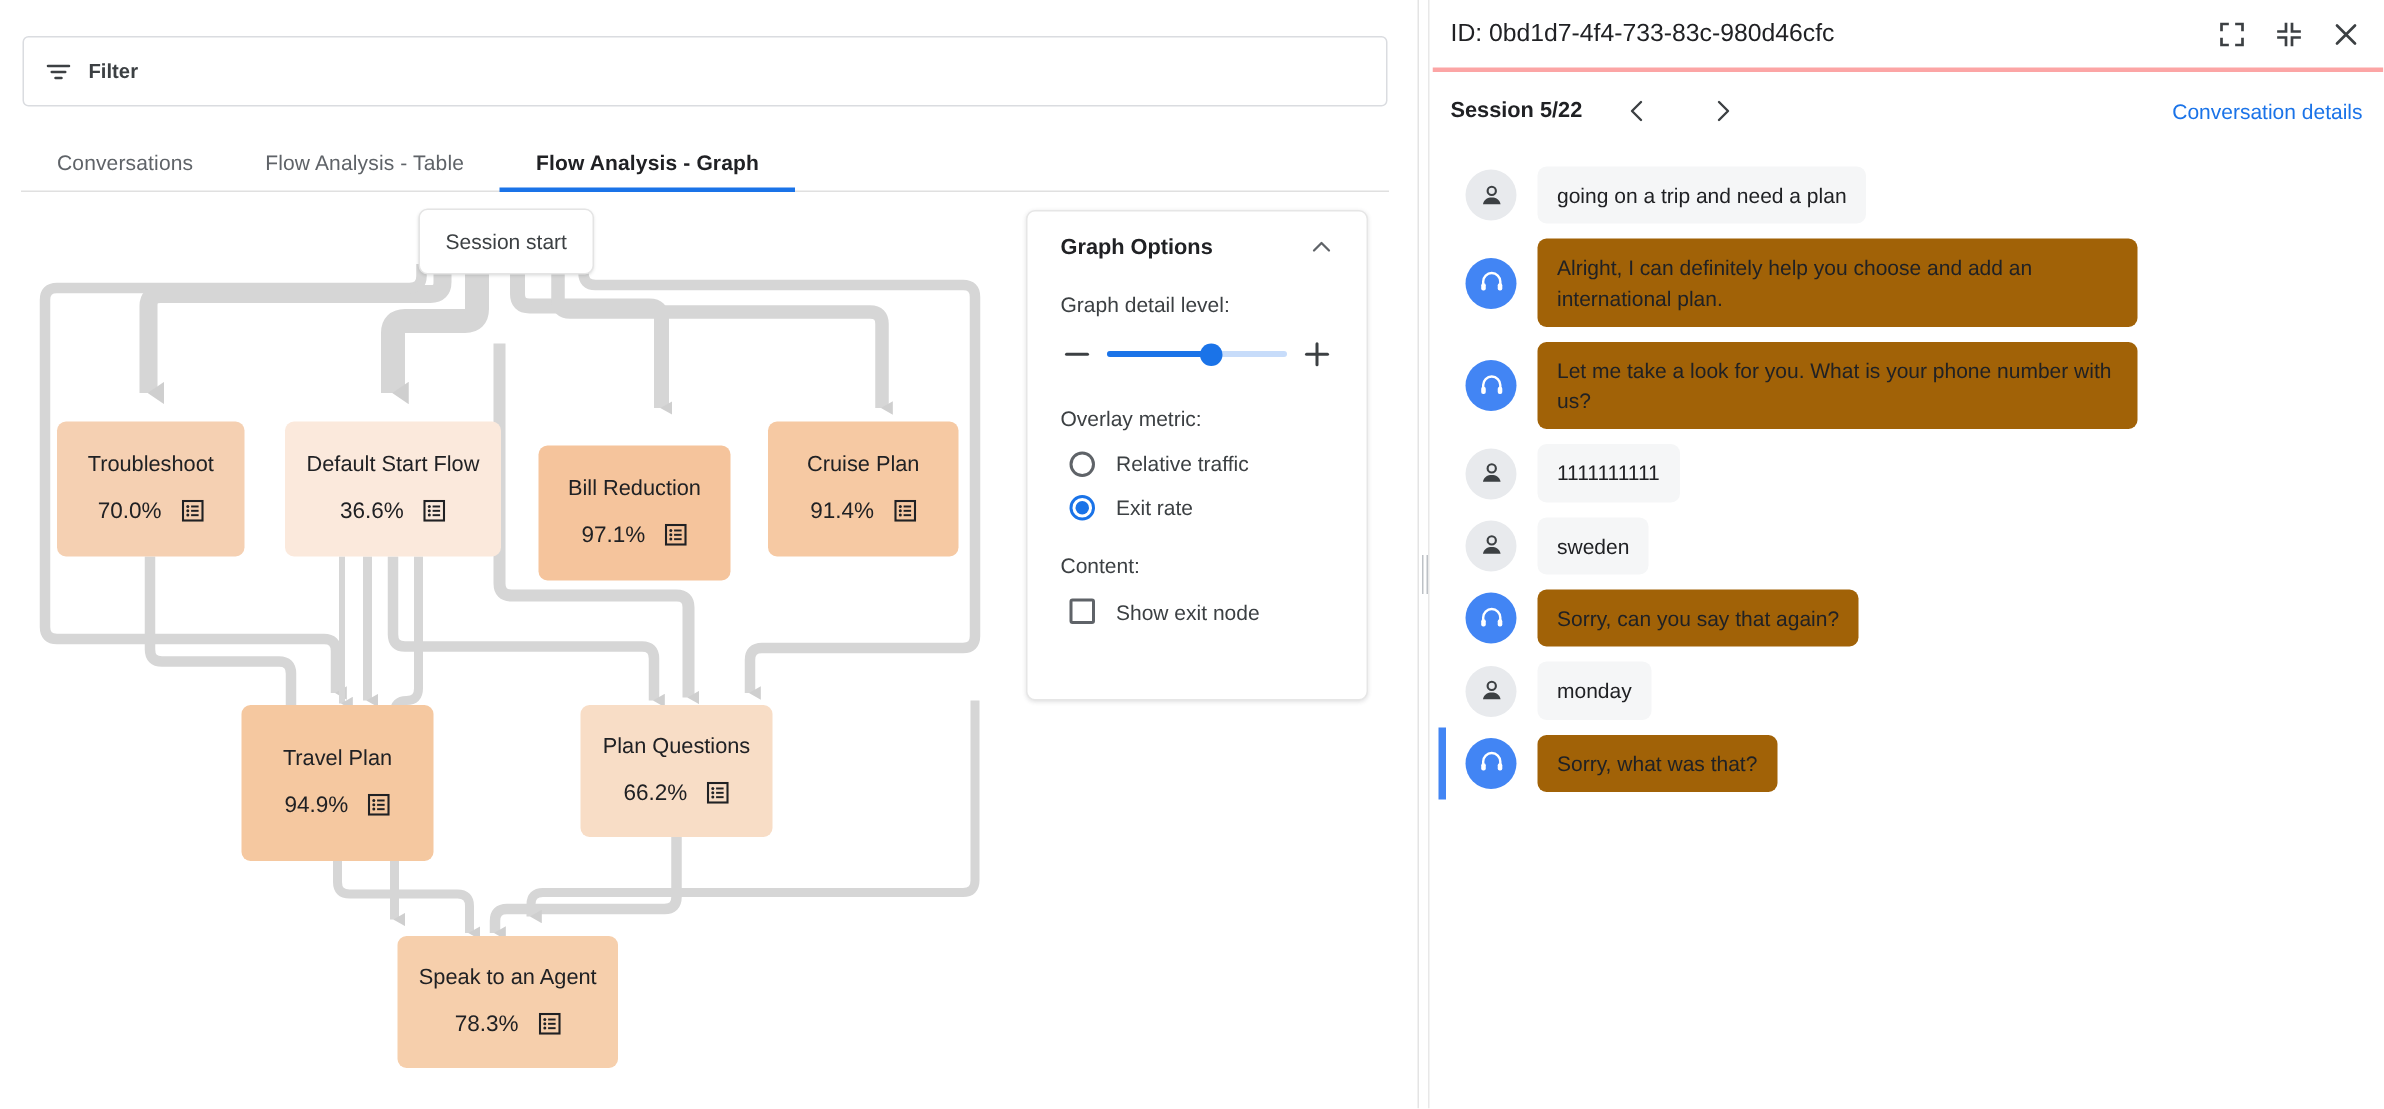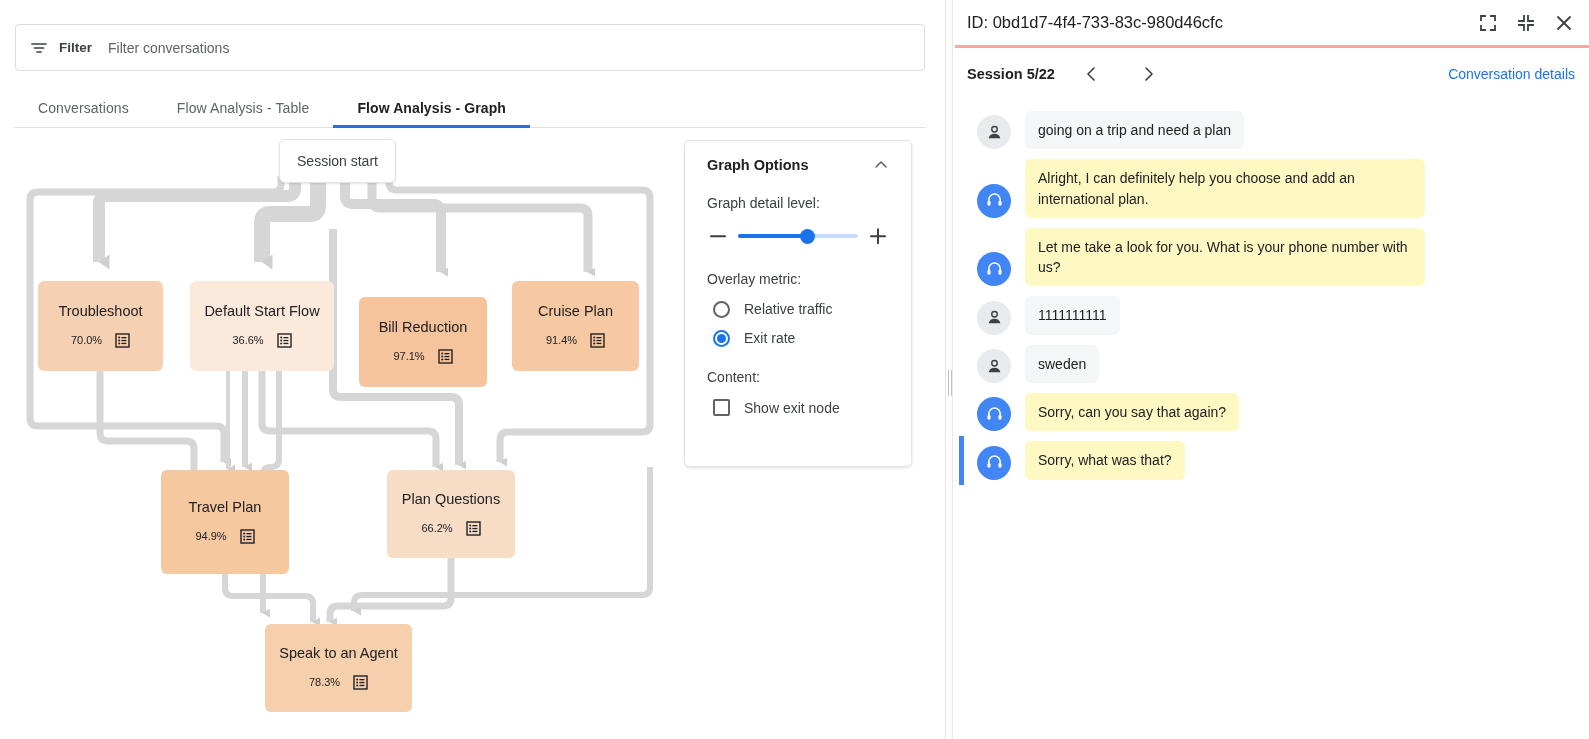--- a/index.html
+++ b/index.html
@@ -71,21 +71,21 @@
   .node {
     position: absolute;
     border-radius: 6px;
     display: flex; flex-direction: column;
     align-items: center; justify-content: center;
     cursor: pointer;
     user-select: none;
   }
   .node-title { font-size: 14.5px; color: #202124; line-height: 1; margin-bottom: 14px; }
   .node-meta { display: flex; align-items: center; gap: 13px; }
-  .node-pct { font-size: 11px; color: #202124; }
+  .node-pct { font-size: 15px; color: #202124; }
   .node-listicon { width: 15px; height: 15px; display: block; }
 
   .session-start {
     position: absolute;
     background: #fff;
     border: 1px solid #e4e4e4;
     border-radius: 6px;
     box-shadow: 0 1px 2px rgba(60,64,67,.15);
     display: flex; align-items: center; justify-content: center;
     font-size: 14px; color: #3c4043;
@@ -176,59 +176,58 @@
     height: 52px; display: flex; align-items: center;
     padding: 0 14px 0 12px;
   }
   .session-label { font-size: 14.5px; font-weight: 700; color: #202124; margin-right: 26px; }
   .navarrow { width: 22px; height: 22px; cursor: pointer; margin-right: 34px; }
   .spacer { flex: 1; }
   .conv-details { font-size: 14px; color: #1a73e8; cursor: pointer; white-space: nowrap; }
 
   
   .messages { padding: 6px 0 0 0; position: relative; }
-  .msg { display: flex; align-items: flex-end; padding: 5px 12px 5px 22px; position: relative; }
+  .msg { display: flex; align-items: center; padding: 5px 12px 5px 22px; position: relative; }
   .msg.highlight::before {
     content: ""; position: absolute; left: 4px; top: 0; bottom: 0;
     width: 5px; background: #4285f4;
   }
   .avatar {
     width: 34px; height: 34px; flex: 0 0 34px; border-radius: 50%;
     display: flex; align-items: center; justify-content: center;
     margin-right: 14px;
   }
   .avatar.user { background: #e8eaed; }
   .avatar.agent { background: #4285f4; }
   .bubble {
     border-radius: 6px; padding: 9px 13px;
     font-size: 14px; line-height: 1.45; color: #202124;
     max-width: 400px;
   }
   .bubble.user { background: #f5f6f7; }
-  .bubble.agent { background: #fef9c3; }
+  .bubble.agent { background: #a16207; }
 </style>
 </head>
 <body>
 
 <div class="app">
 
   <div class="left-pane">
 
     <div class="filter-bar">
       <span class="filter-icon">
         <svg viewBox="0 0 18 18" width="18" height="18" aria-hidden="true">
           <g stroke="#3c4043" stroke-width="1.7" stroke-linecap="round">
             <line x1="2" y1="5" x2="16" y2="5"></line>
             <line x1="4.5" y1="9" x2="13.5" y2="9"></line>
             <line x1="7" y1="13" x2="11" y2="13"></line>
           </g>
         </svg>
       </span>
       <span class="filter-label">Filter</span>
-      <input class="filter-input" type="text" placeholder="Filter conversations" style="">
     </div>
 
     <div class="tabs">
       <div class="tab">Conversations</div>
       <div class="tab">Flow Analysis - Table</div>
       <div class="tab active">Flow Analysis - Graph</div>
     </div>
 
     <div class="graph-canvas">
 
@@ -570,20 +569,29 @@
         <span class="avatar agent">
           <svg viewBox="0 0 20 20" width="19" height="19">
               <path d="M4,11 V9.2 A6,6 0 0 1 16,9.2 V11" fill="none" stroke="#fff" stroke-width="1.7" stroke-linecap="round"></path>
               <rect x="2.6" y="10.4" width="3.2" height="5" rx="1.4" fill="#fff"></rect>
               <rect x="14.2" y="10.4" width="3.2" height="5" rx="1.4" fill="#fff"></rect>
             </svg>
         </span>
         <span class="bubble agent">Sorry, can you say that again?</span>
       </div>
 
+      <div class="msg">
+        <span class="avatar user">
+          <svg viewBox="0 0 20 20" width="19" height="19">
+              <circle cx="10" cy="6.6" r="2.9" fill="none" stroke="#3c4043" stroke-width="1.5"></circle>
+              <path d="M3.8,16 C4.6,12.6 7.1,11.3 10,11.3 C12.9,11.3 15.4,12.6 16.2,16 Z" fill="#3c4043"></path>
+            </svg>
+        </span>
+        <span class="bubble user">monday</span>
+      </div>
 
       <div class="msg highlight">
         <span class="avatar agent">
           <svg viewBox="0 0 20 20" width="19" height="19">
               <path d="M4,11 V9.2 A6,6 0 0 1 16,9.2 V11" fill="none" stroke="#fff" stroke-width="1.7" stroke-linecap="round"></path>
               <rect x="2.6" y="10.4" width="3.2" height="5" rx="1.4" fill="#fff"></rect>
               <rect x="14.2" y="10.4" width="3.2" height="5" rx="1.4" fill="#fff"></rect>
             </svg>
         </span>
         <span class="bubble agent">Sorry, what was that?</span>

